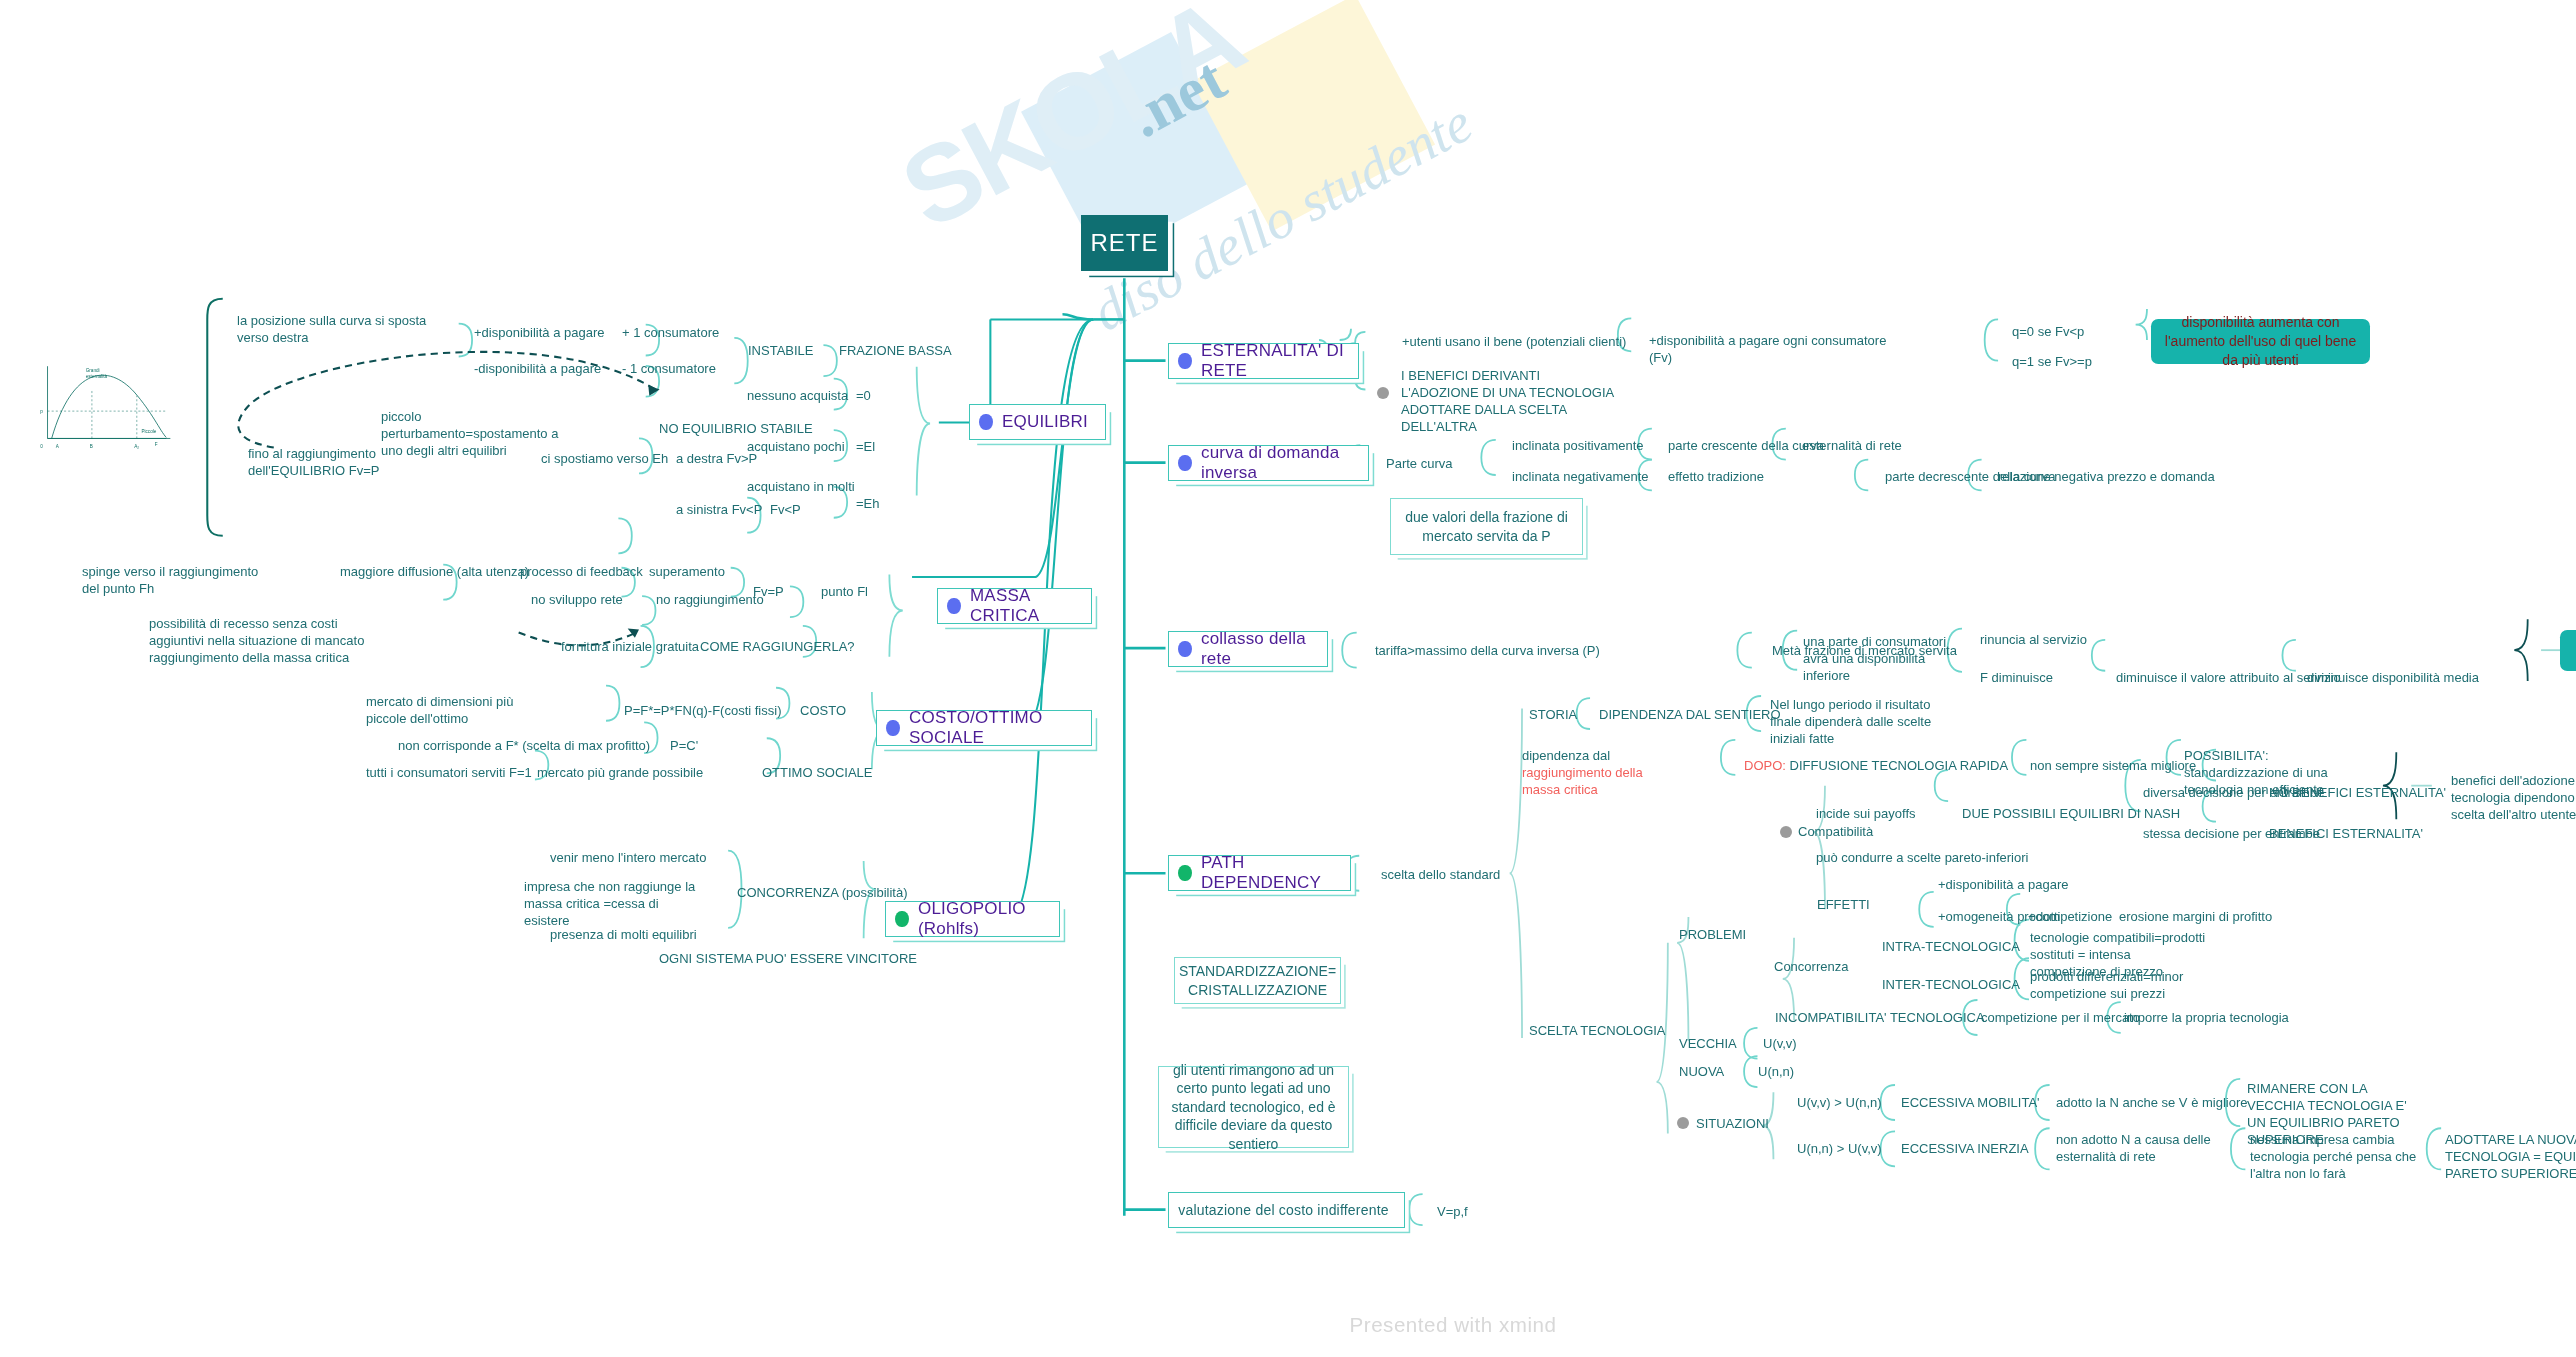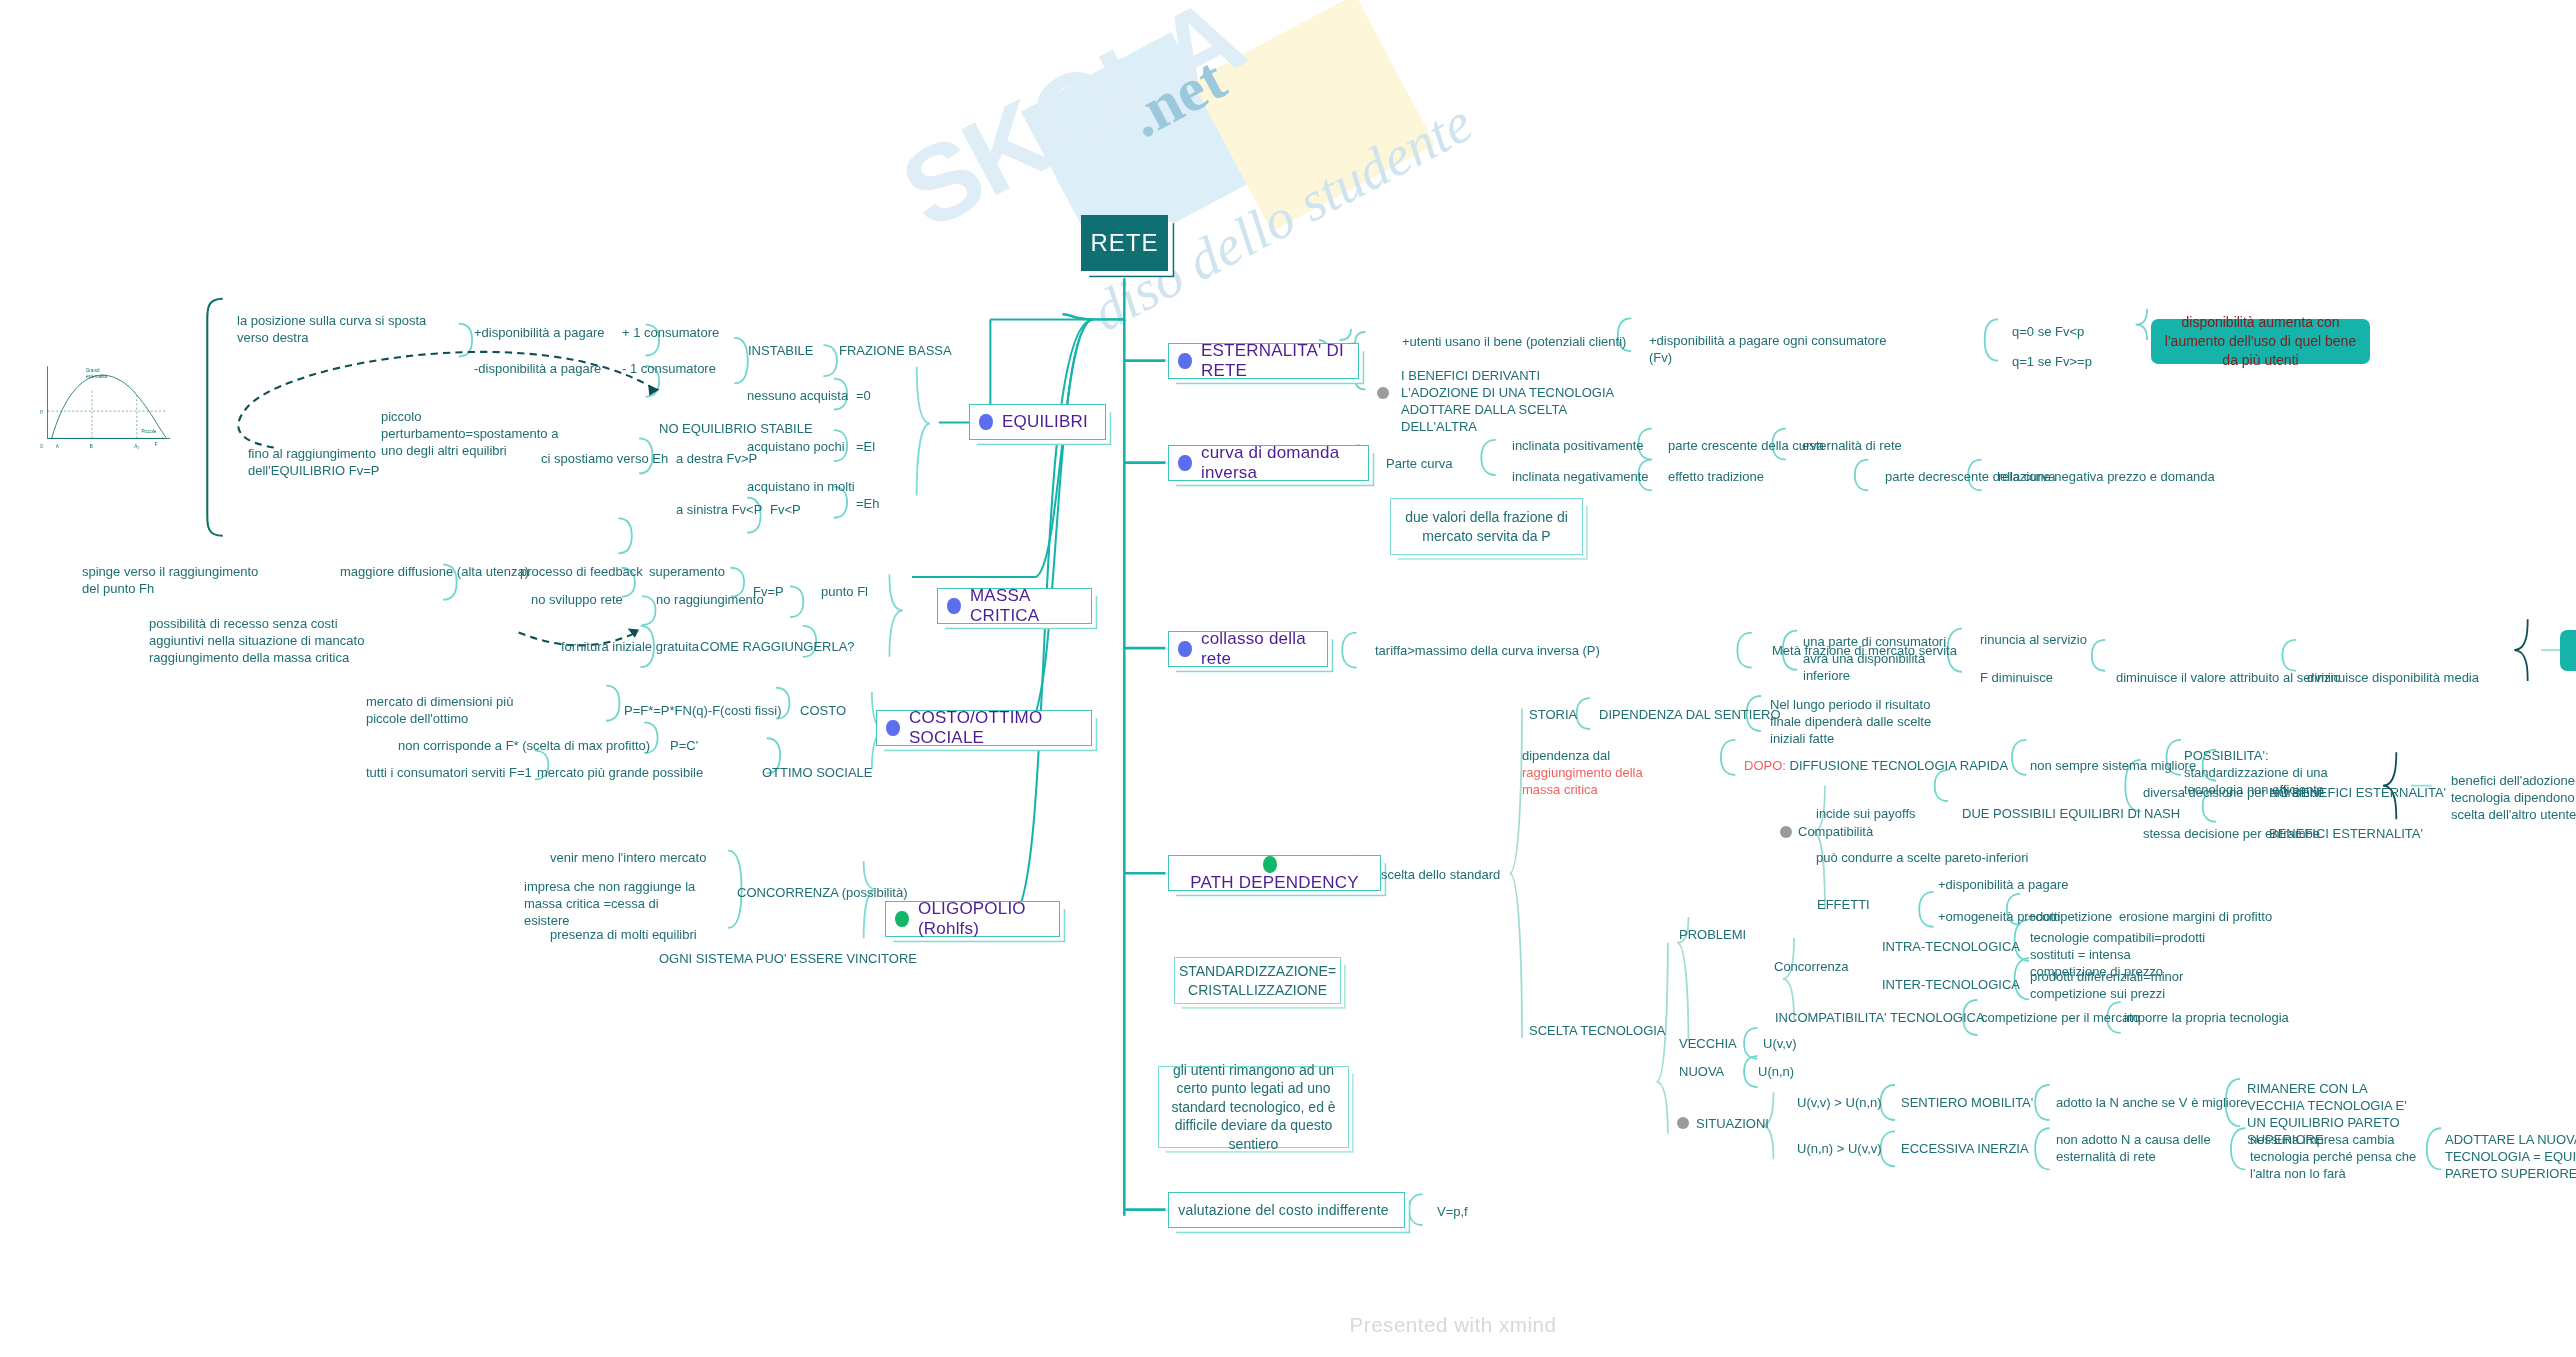--- a/index.html
+++ b/index.html
@@ -305,21 +305,21 @@
   <div class="node" style="left:1168px;top:445px;width:201px;height:36px;">
     <span class="dot blue"></span>
     <span class="lbl">curva di domanda inversa</span>
   </div>
 
   <div class="node" style="left:1168px;top:631px;width:160px;height:36px;">
     <span class="dot blue"></span>
     <span class="lbl">collasso della rete</span>
   </div>
 
-  <div class="node" style="left:1168px;top:855px;width:213px;height:36px;flex-direction:column;">
+  <div class="node" style="left:1168px;top:855px;width:183px;height:36px;">
     <span class="dot green"></span>
     <span class="lbl">PATH DEPENDENCY</span>
   </div>
 
   <div class="node soft plain" style="left:1174px;top:957px;width:167px;height:47px;">
     <span class="lbl">STANDARDIZZAZIONE= CRISTALLIZZAZIONE</span>
   </div>
 
   <div class="node soft plain" style="left:1158px;top:1066px;width:191px;height:82px;">
     <span class="lbl">gli utenti rimangono ad un certo punto legati ad uno standard tecnologico, ed è difficile deviare da questo sentiero</span>
@@ -426,21 +426,21 @@
   <div class="t" style="left:2124px;top:1010px;">imporre la propria tecnologia</div>
 
   <div class="t" style="left:1679px;top:1036px;">VECCHIA</div>
   <div class="t" style="left:1763px;top:1036px;">U(v,v)</div>
   <div class="t" style="left:1679px;top:1064px;">NUOVA</div>
   <div class="t" style="left:1758px;top:1064px;">U(n,n)</div>
 
   <span style="position:absolute;left:1677px;top:1117px;width:12.4px;height:12.4px;border-radius:50%;background:#9b9b9b;"></span>
   <div class="t" style="left:1696px;top:1116px;">SITUAZIONI</div>
   <div class="t" style="left:1797px;top:1095px;">U(v,v) &gt; U(n,n)</div>
-  <div class="t" style="left:1901px;top:1095px;">SENTIERO MOBILITA'</div>
+  <div class="t" style="left:1901px;top:1095px;">ECCESSIVA MOBILITA'</div>
   <div class="t" style="left:2056px;top:1095px;">adotto la N anche se V è migliore</div>
   <div class="t" style="left:2247px;top:1081px;width:170px;">RIMANERE CON LA VECCHIA TECNOLOGIA E' UN EQUILIBRIO PARETO SUPERIORE</div>
   <div class="t" style="left:1797px;top:1141px;">U(n,n) &gt; U(v,v)</div>
   <div class="t" style="left:1901px;top:1141px;">ECCESSIVA INERZIA</div>
   <div class="t" style="left:2056px;top:1132px;width:170px;">non adotto N a causa delle esternalità di rete</div>
   <div class="t" style="left:2250px;top:1132px;width:170px;">nessuna impresa cambia tecnologia perché pensa che l'altra non lo farà</div>
   <div class="t" style="left:2445px;top:1132px;width:191px;">ADOTTARE LA NUOVA TECNOLOGIA = EQUILIBRIO PARETO SUPERIORE</div>
 
   <div class="t" style="left:1437px;top:1204px;">V=p,f</div>
 

